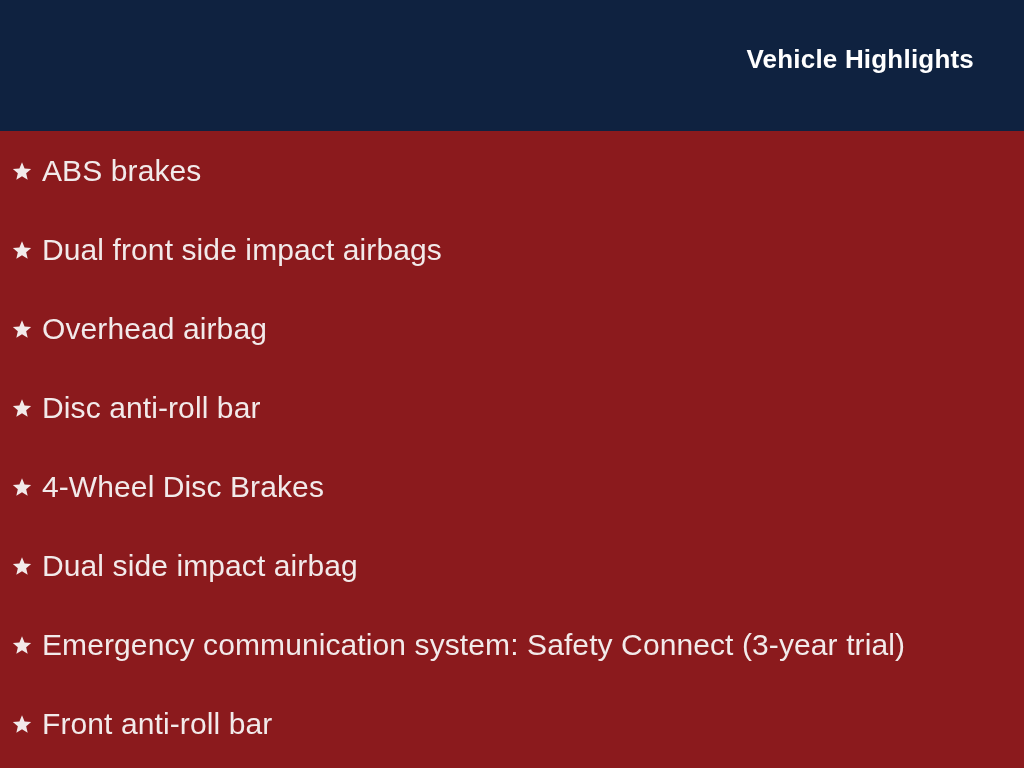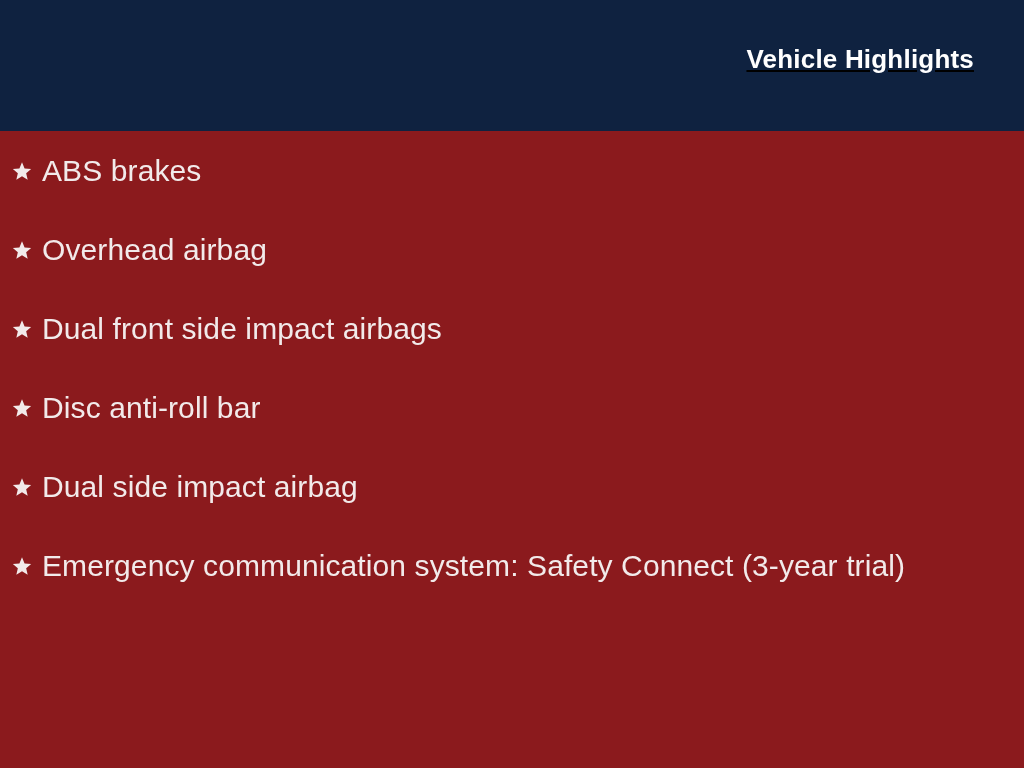--- a/index.html
+++ b/index.html
@@ -25,21 +25,20 @@
   
   #header {
     flex: 0 0 131px;
     height: 131px;
     background: #0f2240;
     display: flex;
     align-items: center;
     justify-content: flex-end;
     box-sizing: border-box;
     padding: 0 50px 0 0;
-    text-decoration: underline;
   }
   #header-title {
     color: #ffffff;
     font-size: 26px;
     font-weight: bold;
     letter-spacing: 0.2px;
     line-height: 1;
     margin-top: -14px;
     white-space: nowrap;
   }
@@ -111,57 +110,73 @@
         </span>
         <span class="highlight-label">ABS brakes</span>
       </li>
 
       <li class="highlight-item">
         <span class="star-icon">
           <svg viewBox="0 0 24 24" aria-hidden="true">
               <polygon fill="#f2eaea" points="12,1.6 15.1,8.9 23,9.6 17,14.8 18.8,22.5 12,18.4 5.2,22.5 7,14.8 1,9.6 8.9,8.9"></polygon>
             </svg>
         </span>
-        <span class="highlight-label">Overhead airbag</span>
+        <span class="highlight-label">Dual front side impact airbags</span>
       </li>
 
       <li class="highlight-item">
         <span class="star-icon">
           <svg viewBox="0 0 24 24" aria-hidden="true">
               <polygon fill="#f2eaea" points="12,1.6 15.1,8.9 23,9.6 17,14.8 18.8,22.5 12,18.4 5.2,22.5 7,14.8 1,9.6 8.9,8.9"></polygon>
             </svg>
         </span>
-        <span class="highlight-label">Dual front side impact airbags</span>
+        <span class="highlight-label">Overhead airbag</span>
       </li>
 
       <li class="highlight-item">
         <span class="star-icon">
           <svg viewBox="0 0 24 24" aria-hidden="true">
               <polygon fill="#f2eaea" points="12,1.6 15.1,8.9 23,9.6 17,14.8 18.8,22.5 12,18.4 5.2,22.5 7,14.8 1,9.6 8.9,8.9"></polygon>
             </svg>
         </span>
         <span class="highlight-label">Disc anti-roll bar</span>
       </li>
 
+      <li class="highlight-item">
+        <span class="star-icon">
+          <svg viewBox="0 0 24 24" aria-hidden="true">
+              <polygon fill="#f2eaea" points="12,1.6 15.1,8.9 23,9.6 17,14.8 18.8,22.5 12,18.4 5.2,22.5 7,14.8 1,9.6 8.9,8.9"></polygon>
+            </svg>
+        </span>
+        <span class="highlight-label">4-Wheel Disc Brakes</span>
+      </li>
 
       <li class="highlight-item">
         <span class="star-icon">
           <svg viewBox="0 0 24 24" aria-hidden="true">
               <polygon fill="#f2eaea" points="12,1.6 15.1,8.9 23,9.6 17,14.8 18.8,22.5 12,18.4 5.2,22.5 7,14.8 1,9.6 8.9,8.9"></polygon>
             </svg>
         </span>
         <span class="highlight-label">Dual side impact airbag</span>
       </li>
 
       <li class="highlight-item">
         <span class="star-icon">
           <svg viewBox="0 0 24 24" aria-hidden="true">
               <polygon fill="#f2eaea" points="12,1.6 15.1,8.9 23,9.6 17,14.8 18.8,22.5 12,18.4 5.2,22.5 7,14.8 1,9.6 8.9,8.9"></polygon>
             </svg>
         </span>
         <span class="highlight-label">Emergency communication system: Safety Connect (3-year trial)</span>
       </li>
 
+      <li class="highlight-item">
+        <span class="star-icon">
+          <svg viewBox="0 0 24 24" aria-hidden="true">
+              <polygon fill="#f2eaea" points="12,1.6 15.1,8.9 23,9.6 17,14.8 18.8,22.5 12,18.4 5.2,22.5 7,14.8 1,9.6 8.9,8.9"></polygon>
+            </svg>
+        </span>
+        <span class="highlight-label">Front anti-roll bar</span>
+      </li>
 
     </ul>
   </div>
 
 </div>
 
 </body></html>

